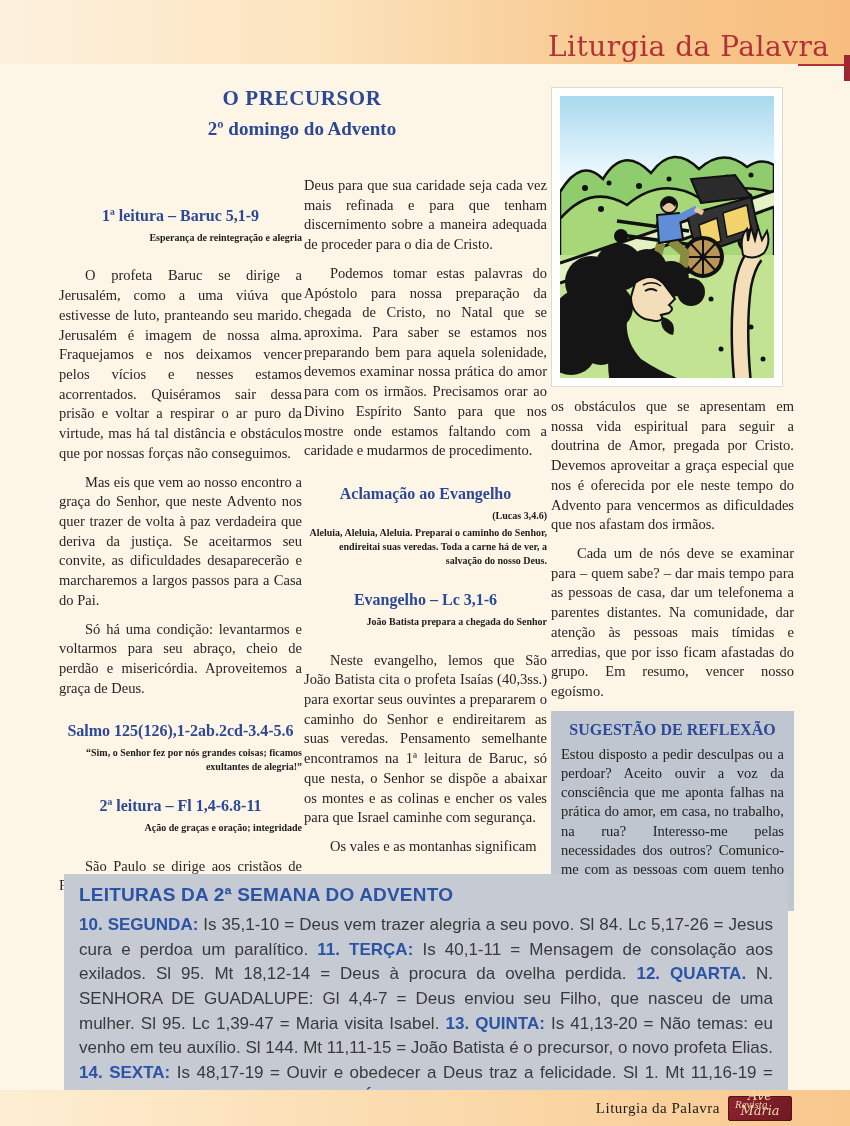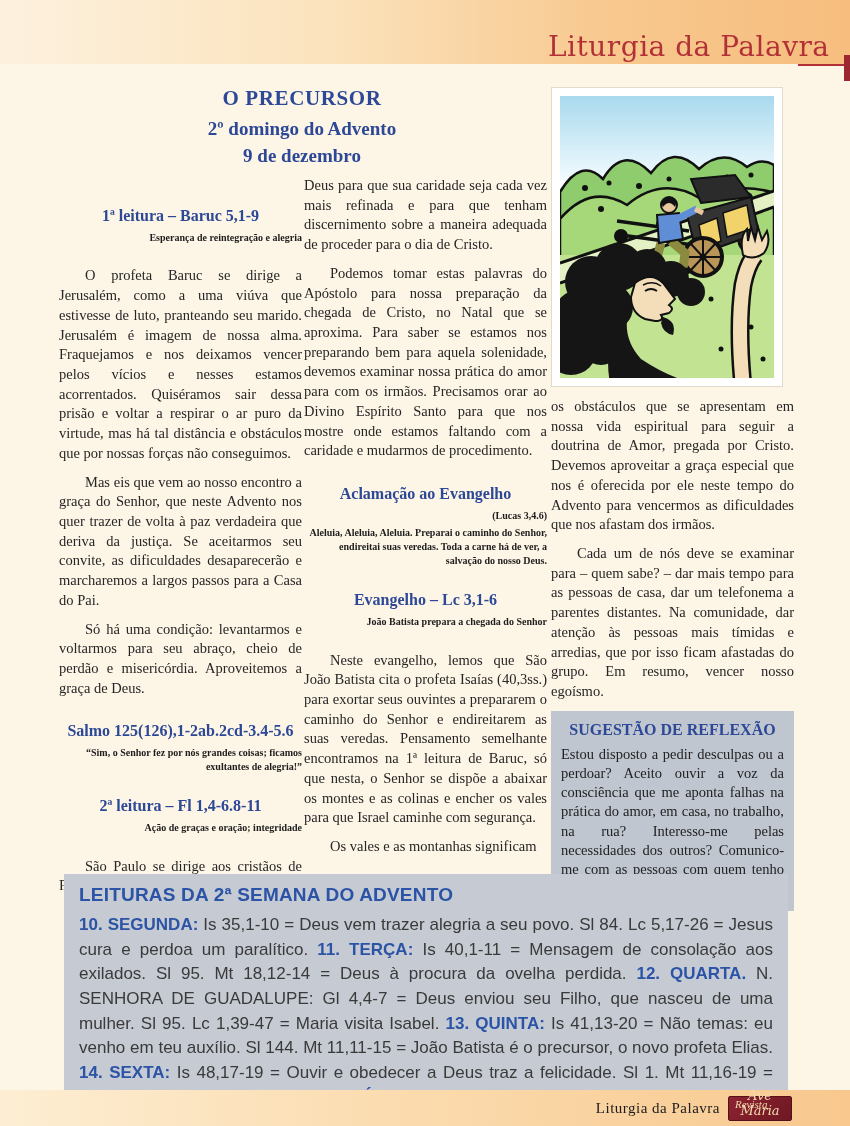--- a/index.html
+++ b/index.html
@@ -101,21 +101,20 @@
 <div class="page">
 
   <div class="top-band"></div>
   <div class="header-title">Liturgia da Palavra</div>
   <div class="header-rule"></div>
   <div class="header-edge"></div>
 
   <div class="title-block">
     <div class="article-title">O PRECURSOR</div>
     <div class="article-sub">2º domingo do Advento</div>
-    <div class="article-sub">9 de dezembro</div>
   </div>
 
   <div class="col col1">
     <div class="h-blue">1ª leitura – Baruc 5,1-9</div>
     <div class="h-dark gap-after">Esperança de reintegração e alegria</div>
     <p class="indent">O profeta Baruc se dirige a Jerusalém, como a uma viúva que estivesse de luto, pranteando seu marido. Jerusalém é imagem de nossa alma. Fraquejamos e nos deixamos vencer pelos vícios e nesses estamos acorrentados. Quiséramos sair dessa prisão e voltar a respirar o ar puro da virtude, mas há tal distância e obstáculos que por nossas forças não conseguimos.</p>
     <p class="indent">Mas eis que vem ao nosso encontro a graça do Senhor, que neste Advento nos quer trazer de volta à paz verdadeira que deriva da justiça. Se aceitarmos seu convite, as dificuldades desaparecerão e marcharemos a largos passos para a Casa do Pai.</p>
     <p class="indent">Só há uma condição: levantarmos e voltarmos para seu abraço, cheio de perdão e misericórdia. Aproveitemos a graça de Deus.</p>
     <div class="h-blue spaced">Salmo 125(126),1-2ab.2cd-3.4-5.6</div>
     <div class="h-dark gap-after">“Sim, o Senhor fez por nós grandes coisas; ficamos exultantes de alegria!”</div>

